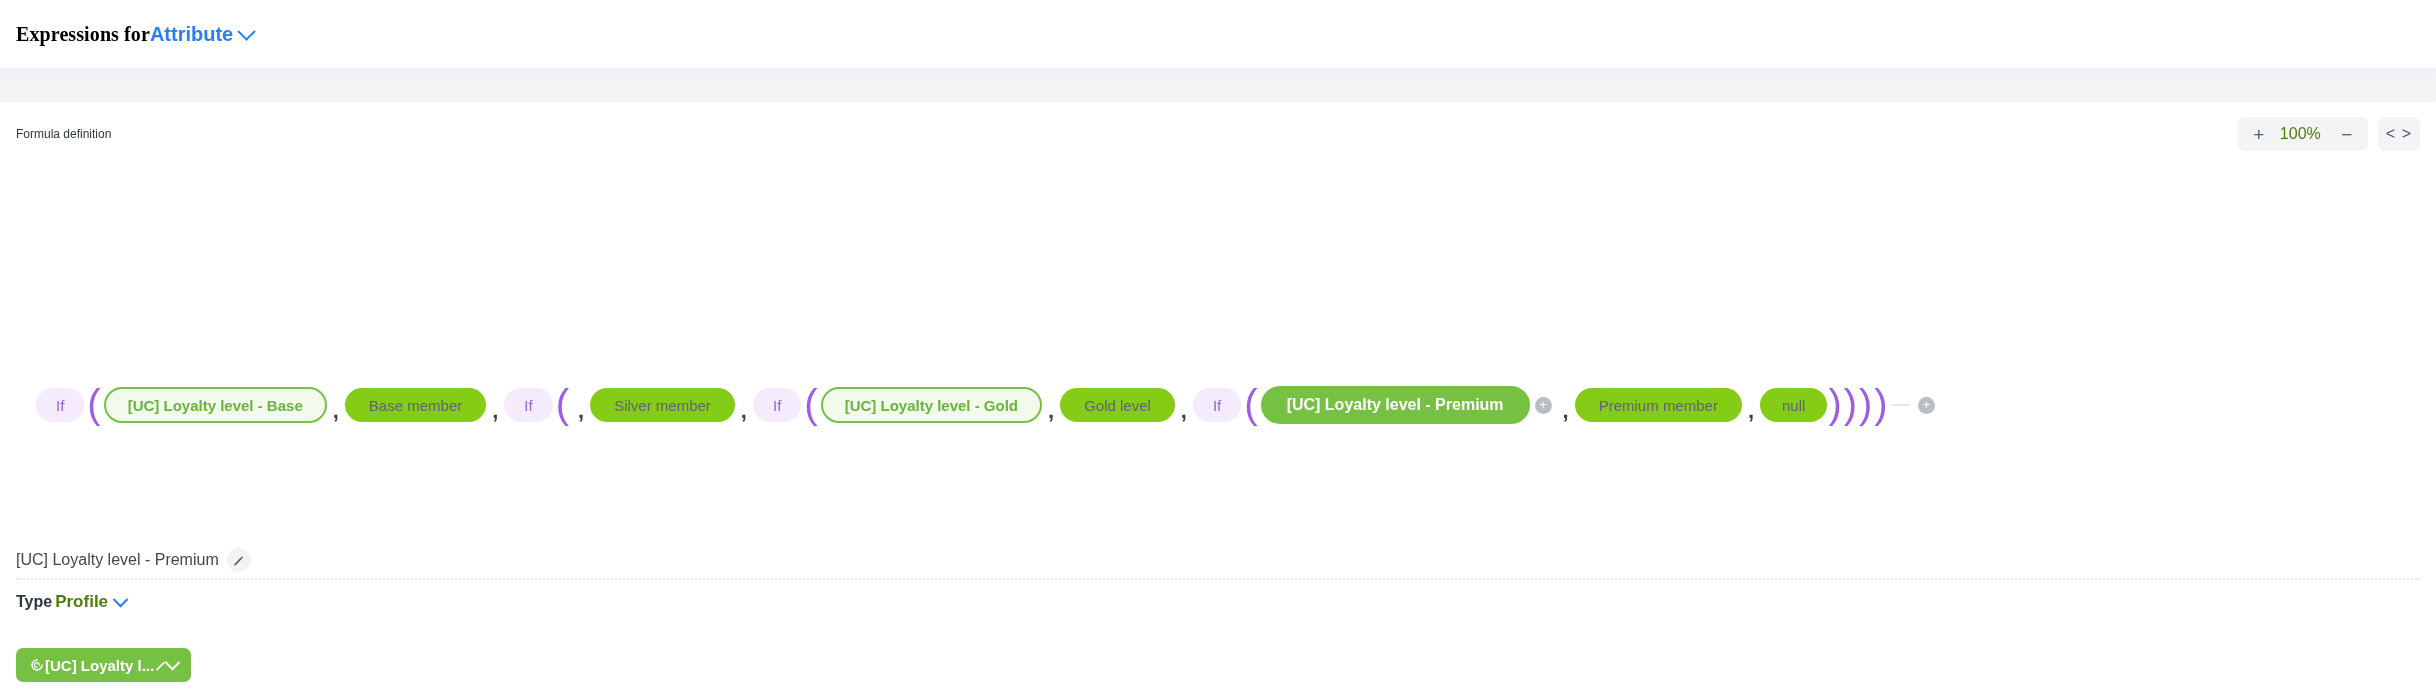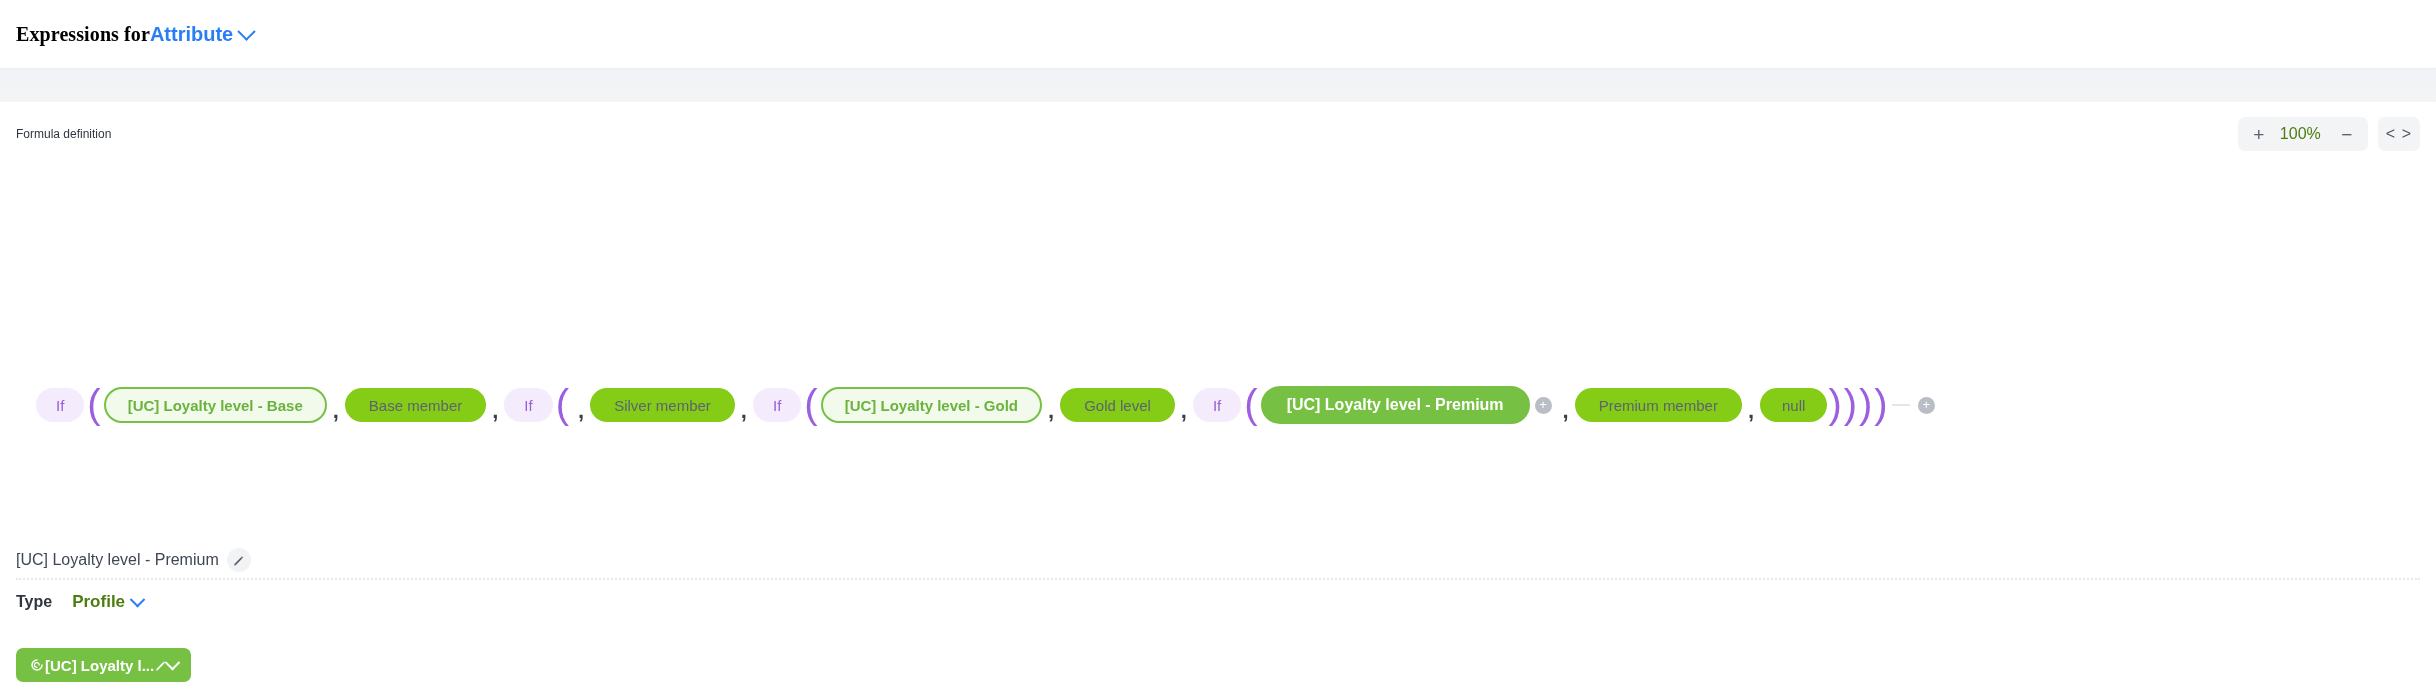--- a/index.html
+++ b/index.html
@@ -257,21 +257,21 @@
     top: 578px;
     width: 2404px;
     border-top: 2px dotted #e6e8eb;
   }
   .type-row {
     position: absolute;
     left: 16px;
     top: 592px;
     display: flex;
     align-items: center;
-    gap: 20px;
+    gap: 3px;
   }
   .type-label {
     font-size: 16px;
     font-weight: 700;
     color: #2f3640;
   }
   .type-select {
     display: flex;
     align-items: center;
     gap: 7px;

